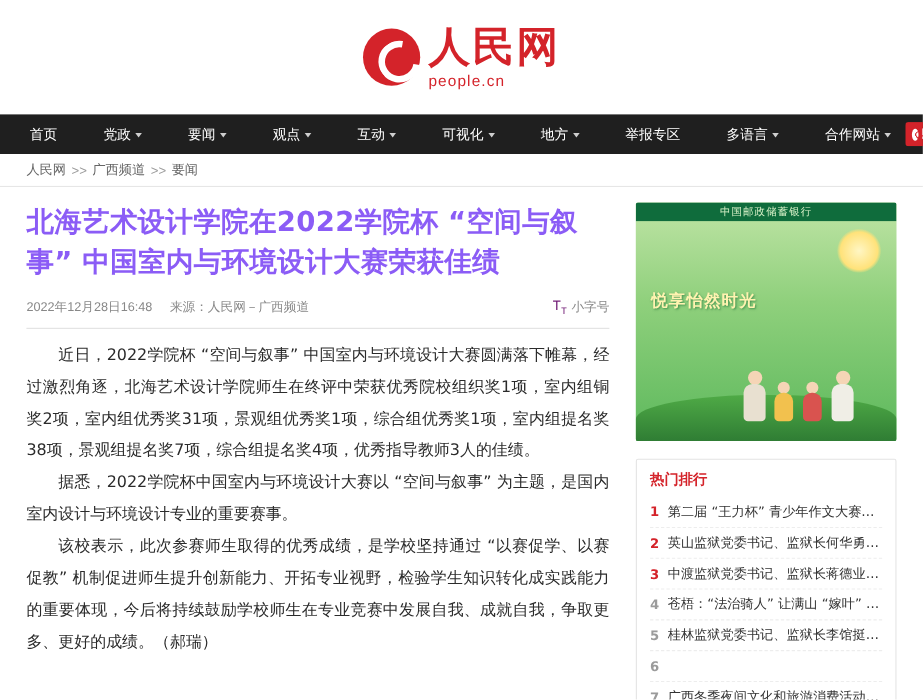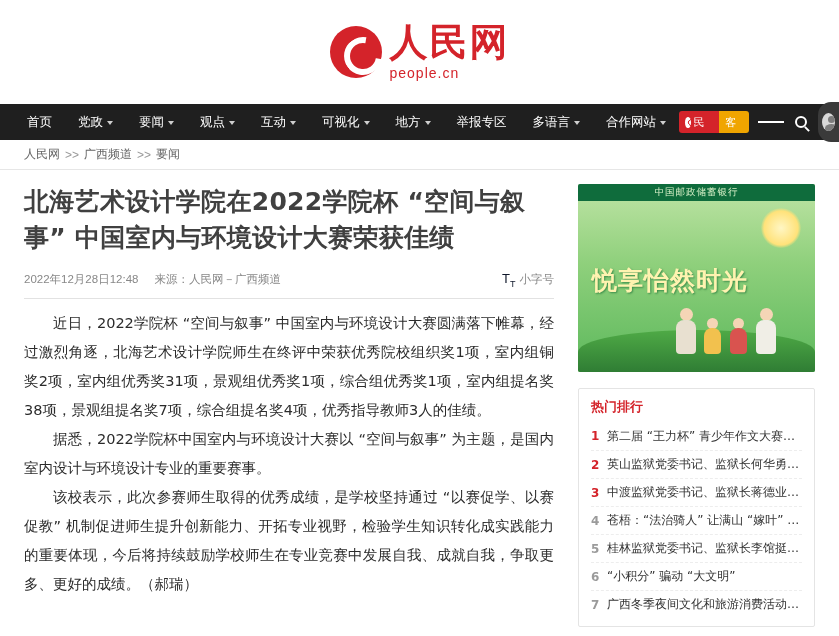--- a/index.html
+++ b/index.html
@@ -69,21 +69,21 @@
   
   .navbar {
     height: 36px;
     background: #1f1f1f;
     display: flex;
     align-items: center;
     padding: 0 14px;
     color: #fff;
     font-size: 12.5px;
   }
-  .nav-items { display: flex; align-items: center; gap: 0; flex: 1; }
+  .nav-items { display: flex; align-items: center; gap: 16px; flex: 1; }
   .nav-item {
     padding: 0 13px;
     line-height: 36px;
     white-space: nowrap;
     cursor: pointer;
   }
   .nav-item .caret {
     display: inline-block;
     margin-left: 4px;
     border-left: 3.5px solid transparent;
@@ -185,59 +185,59 @@
     padding: 0 24px;
     gap: 24px;
   }
   .main-col { width: 530px; padding-top: 14px; }
   .side-col { width: 237px; padding-top: 14px; }
 
   .article-title {
     font-size: 25px;
     font-weight: bold;
     line-height: 1.42;
-    color: #404040;
+    color: #8b5cf6;
     letter-spacing: 0.3px;
     font-family: "DejaVu Sans", sans-serif;
   }
   .meta-row {
     margin-top: 16px;
     padding-bottom: 9px;
     border-bottom: 1px solid #e2e2e2;
     display: flex;
     align-items: center;
     justify-content: space-between;
     font-size: 11.5px;
     color: #888;
   }
   .meta-left { display: flex; gap: 16px; }
   .meta-right {
     display: flex; align-items: center; gap: 4px;
     color: #888; cursor: pointer;
   }
   .meta-right .tt {
-    font-family: Liberation Sans, sans-serif;
-    font-size: 13px; color: #0f172a;
+    font-family: Liberation Mono, monospace;
+    font-size: 13px; color: #701a75;
   }
   .meta-right .tt sub { font-size: 9px; }
 
   .article-body { margin-top: 10px; }
   .article-body p {
     font-size: 14.5px;
     line-height: 2.0;
     color: #2b2b2b;
     text-indent: 2em;
     text-align: justify;
     font-family: "DejaVu Sans", sans-serif;
   }
 
   
   .ad {
     width: 237px;
-    height: 188px;
+    height: 217px;
     border-radius: 2px;
     overflow: hidden;
     position: relative;
     background: linear-gradient(180deg, #bfe4a5 0%, #8fd07c 42%, #5cb85c 100%);
   }
   .ad-top {
     height: 17px;
     background: #0f6c3c;
     color: #d8f1c8;
     font-size: 9.5px;
@@ -254,21 +254,21 @@
     font-size: 23px;
     font-weight: bold;
     color: #ffffff;
     text-shadow: 1px 1px 2px rgba(0,90,40,0.55);
     letter-spacing: 1px;
     font-family: "DejaVu Sans", sans-serif;
     line-height: 1.35;
   }
   .ad-sub {
     position: absolute; left: 14px; top: 80px;
-    font-size: 25px;
+    font-size: 15px;
     font-weight: bold;
     color: #fff3b0;
     text-shadow: 1px 1px 2px rgba(0,90,40,0.55);
     letter-spacing: 1px;
     font-family: "DejaVu Sans", sans-serif;
   }
   .ad-family {
     position: absolute; left: 92px; bottom: 4px;
     width: 140px; height: 86px;
   }
@@ -384,21 +384,21 @@
     <a>要闻</a>
   </div>
 
   <div class="content">
 
     <div class="main-col">
       <h1 class="article-title">北海艺术设计学院在2022学院杯 “空间与叙事” 中国室内与环境设计大赛荣获佳绩</h1>
 
       <div class="meta-row">
         <div class="meta-left">
-          <span>2022年12月28日12:48</span>
+          <span>2022年12月28日16:48</span>
           <span>来源：人民网－广西频道</span>
         </div>
         <div class="meta-right">
           <span class="tt">T<sub>T</sub></span>
           <span>小字号</span>
         </div>
       </div>
 
       <div class="article-body">
         <p>近日，2022学院杯 “空间与叙事” 中国室内与环境设计大赛圆满落下帷幕，经过激烈角逐，北海艺术设计学院师生在终评中荣获优秀院校组织奖1项，室内组铜奖2项，室内组优秀奖31项，景观组优秀奖1项，综合组优秀奖1项，室内组提名奖38项，景观组提名奖7项，综合组提名奖4项，优秀指导教师3人的佳绩。</p>
@@ -453,21 +453,20 @@
           <div class="hot-item">
             <span class="hot-idx dim">4</span>
             <span class="hot-text">苍梧：“法治骑人” 让满山 “嫁叶” 变 “金…</span>
           </div>
           <div class="hot-item">
             <span class="hot-idx dim">5</span>
             <span class="hot-text">桂林监狱党委书记、监狱长李馆挺：守正创…</span>
           </div>
           <div class="hot-item">
             <span class="hot-idx dim">6</span>
-            <span class="hot-text">“小积分” 骗动 “大文明”</span>
           </div>
           <div class="hot-item">
             <span class="hot-idx dim">7</span>
             <span class="hot-text">广西冬季夜间文化和旅游消费活动举办了！商…</span>
           </div>
         </div>
       </div>
 
     </div>
   </div>

